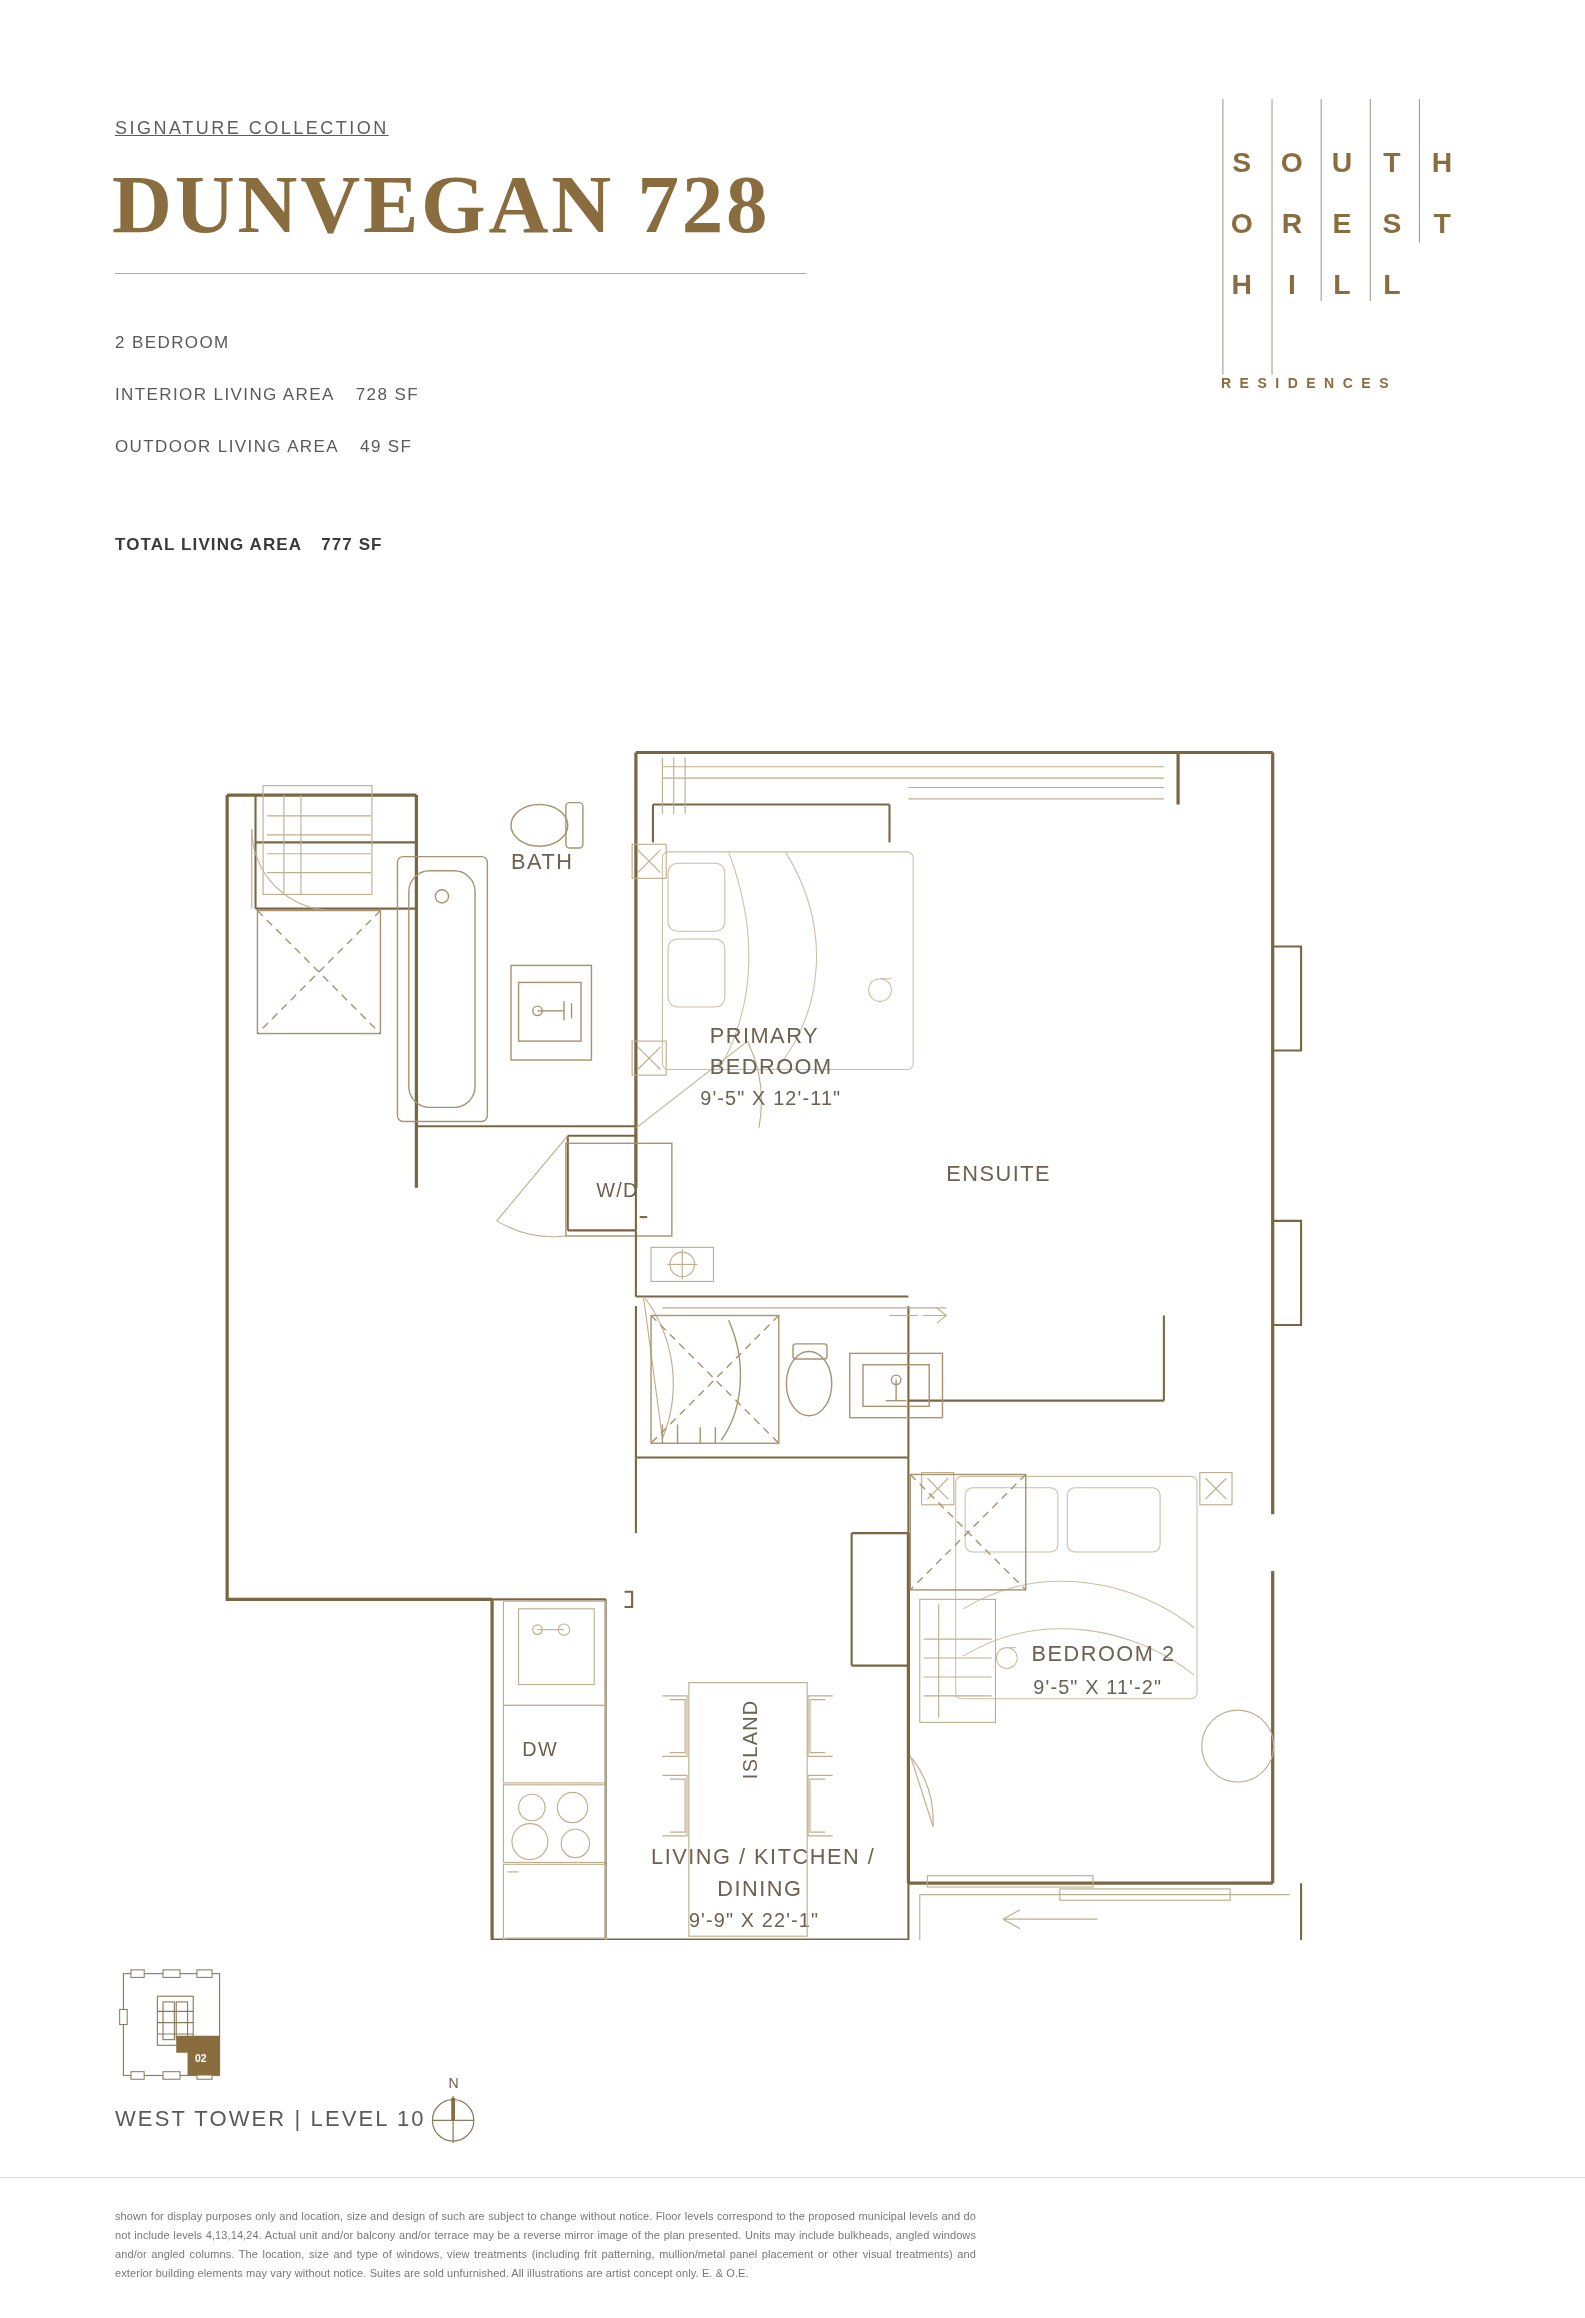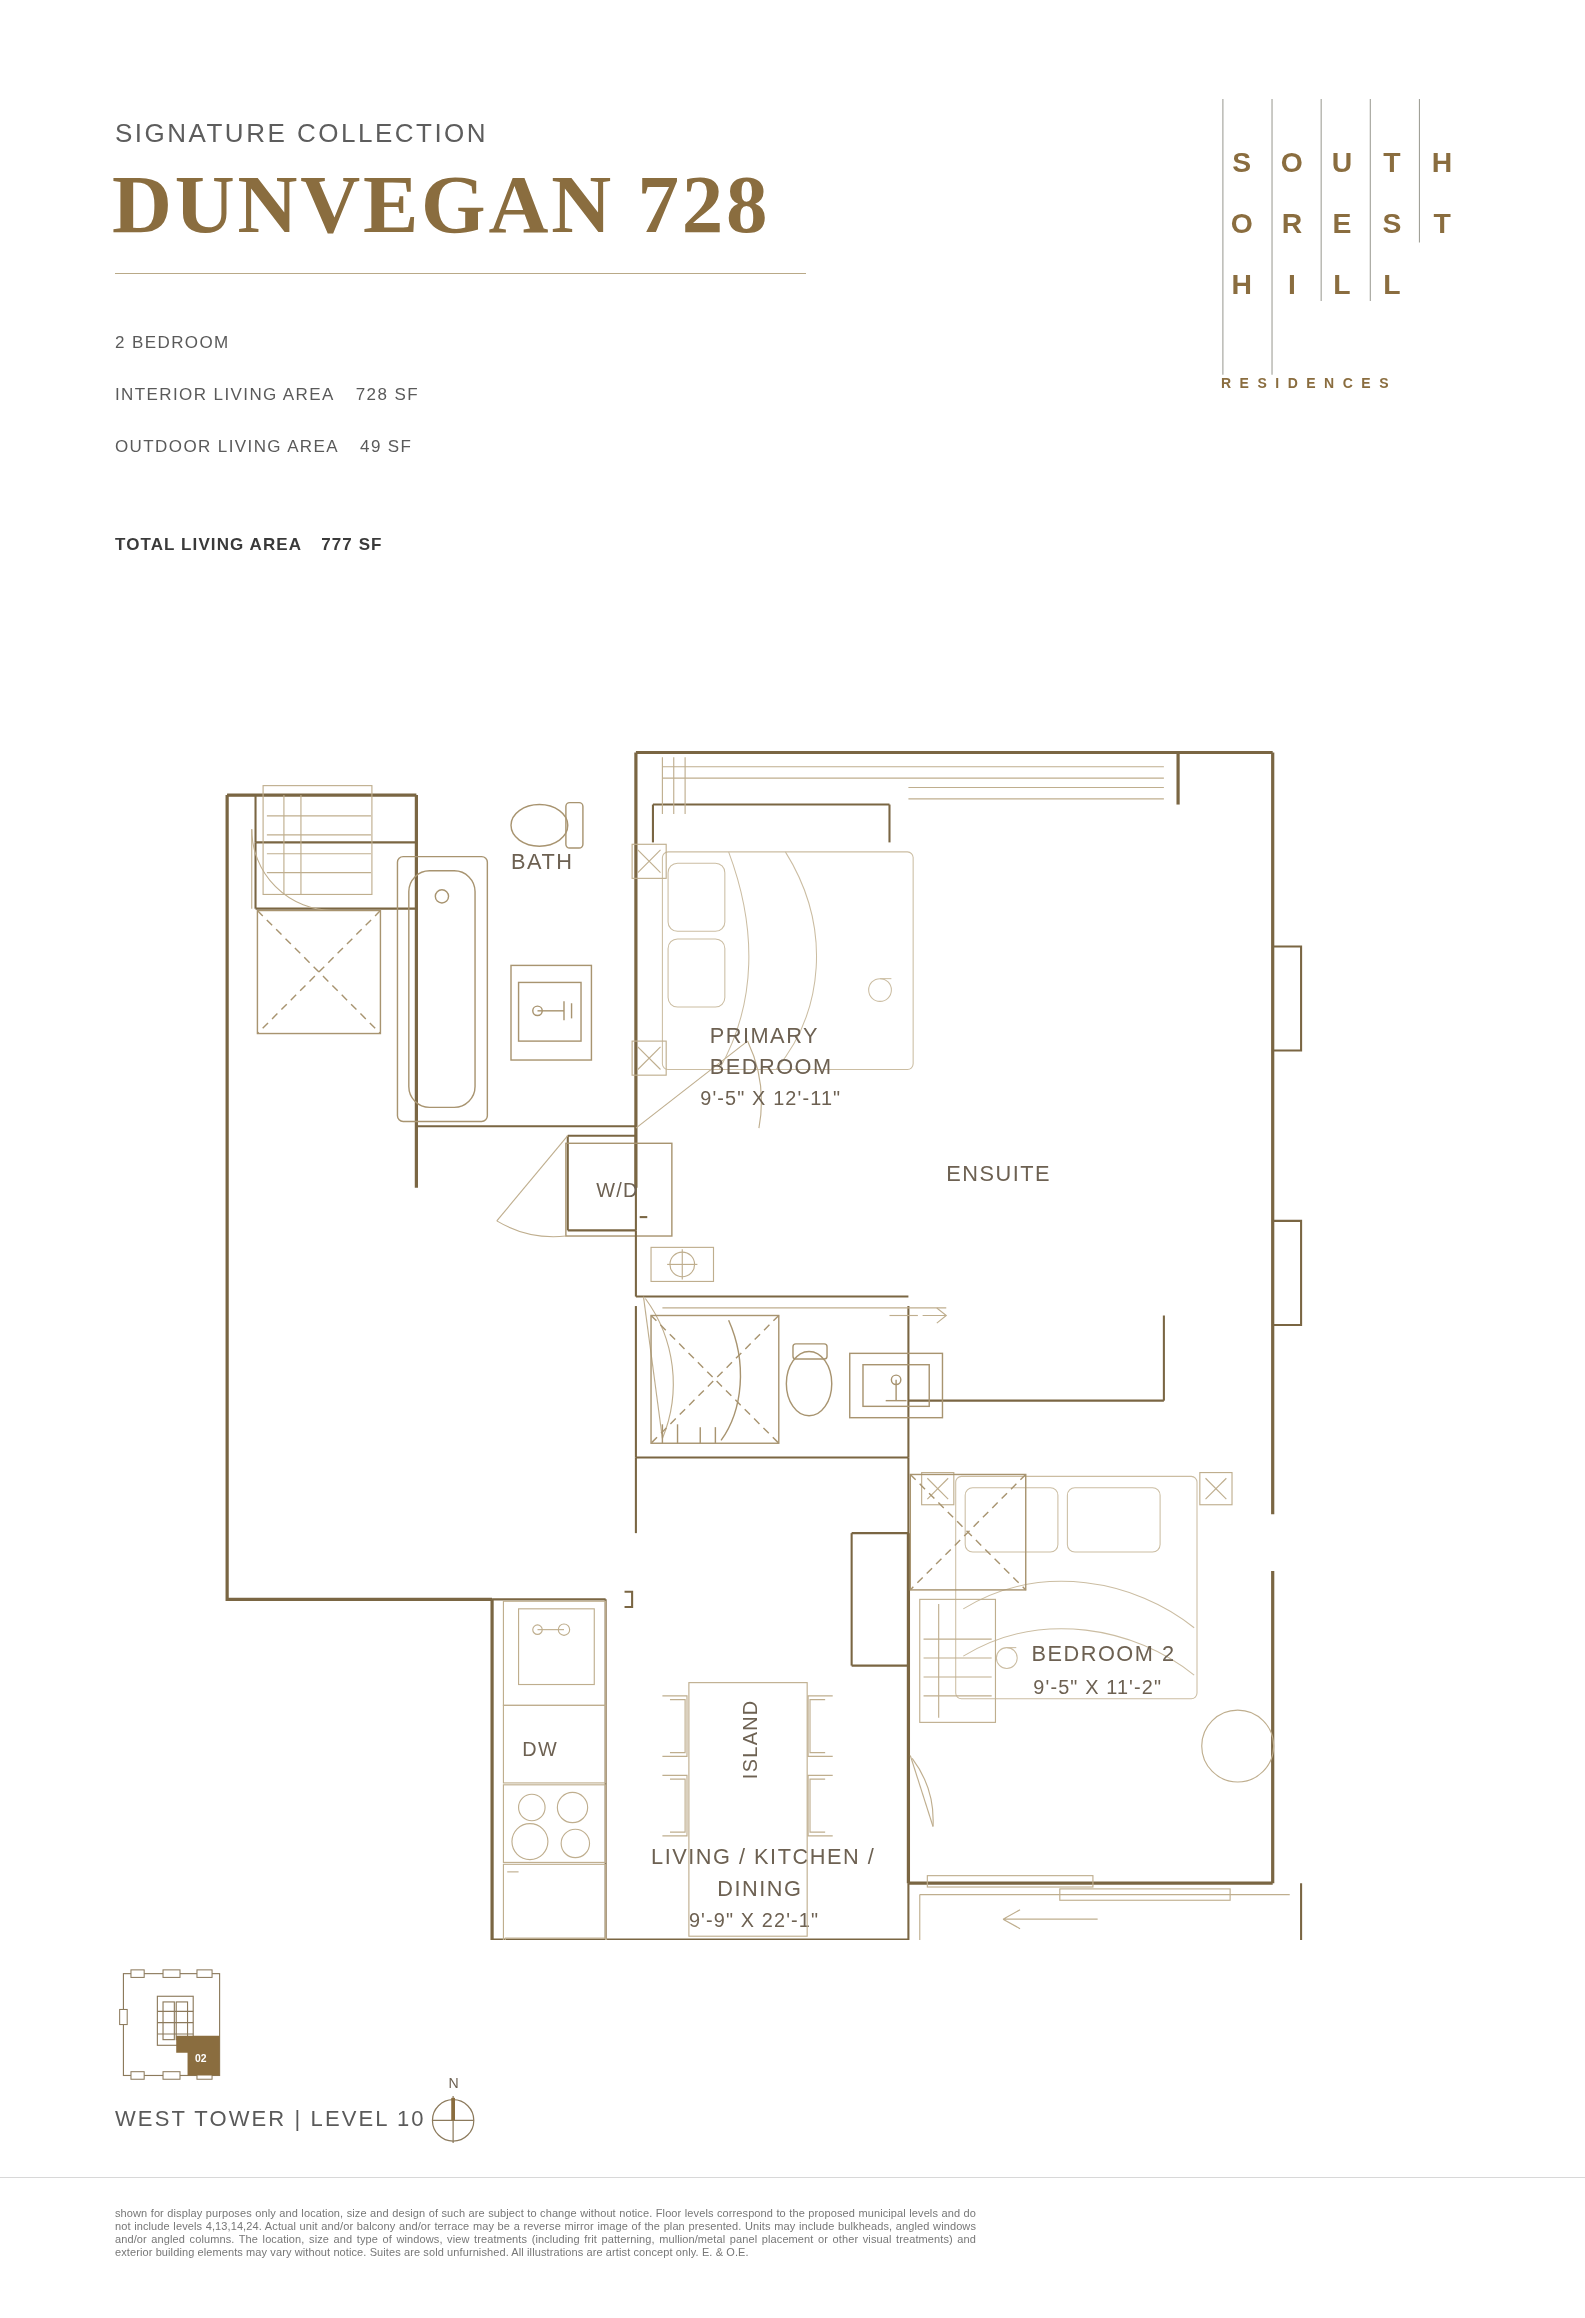--- a/index.html
+++ b/index.html
@@ -5,21 +5,21 @@
   html,body{margin:0;padding:0;background:#fff;}
   body{
     width:1585px;height:2319px;position:relative;overflow:hidden;
     font-family:"Liberation Sans",sans-serif;color:#4a4a4a;
   }
   .page{position:absolute;inset:0;}
 
   
   .collection{
     position:absolute;left:115px;top:118px;
-    font-size:26px;letter-spacing:2.5px;color:#5d5d5d;font-weight:400;
+    font-size:18px;letter-spacing:2.5px;color:#5d5d5d;font-weight:400;text-decoration:underline;
   }
   .unit-title{
     position:absolute;left:112px;top:156px;
     font-family:"Liberation Serif",serif;
     font-size:83px;letter-spacing:2.8px;color:#8a6d3f;font-weight:700;
     white-space:nowrap;
   }
   .title-rule{
     position:absolute;left:115px;top:273px;width:691px;height:0.9px;
     background:#b9a987;
@@ -49,21 +49,21 @@
   .keyplan{position:absolute;left:114px;top:1964px;width:132px;height:123px;}
   .keyplan-caption{
     position:absolute;left:115px;top:2106px;
     font-size:22px;letter-spacing:2.1px;color:#5a5a5a;white-space:nowrap;
   }
   .compass{position:absolute;left:424px;top:2073px;width:62px;height:76px;}
 
   .footer-rule{position:absolute;left:0;top:2177px;width:1585px;height:0.9px;background:#d8d8d8;}
   .disclaimer{
     position:absolute;left:115px;top:2207px;width:861px;
-    font-size:11px;line-height:13px;color:#777;text-align:justify;
+    font-size:11px;line-height:19px;color:#777;text-align:justify;
     letter-spacing:0.1px;
   }
   .brandlogos{position:absolute;left:1032px;top:2205px;width:454px;height:85px;}
 </style>
 </head>
 <body>
 
 <div class="page">
 
   <div class="collection">SIGNATURE COLLECTION</div>

